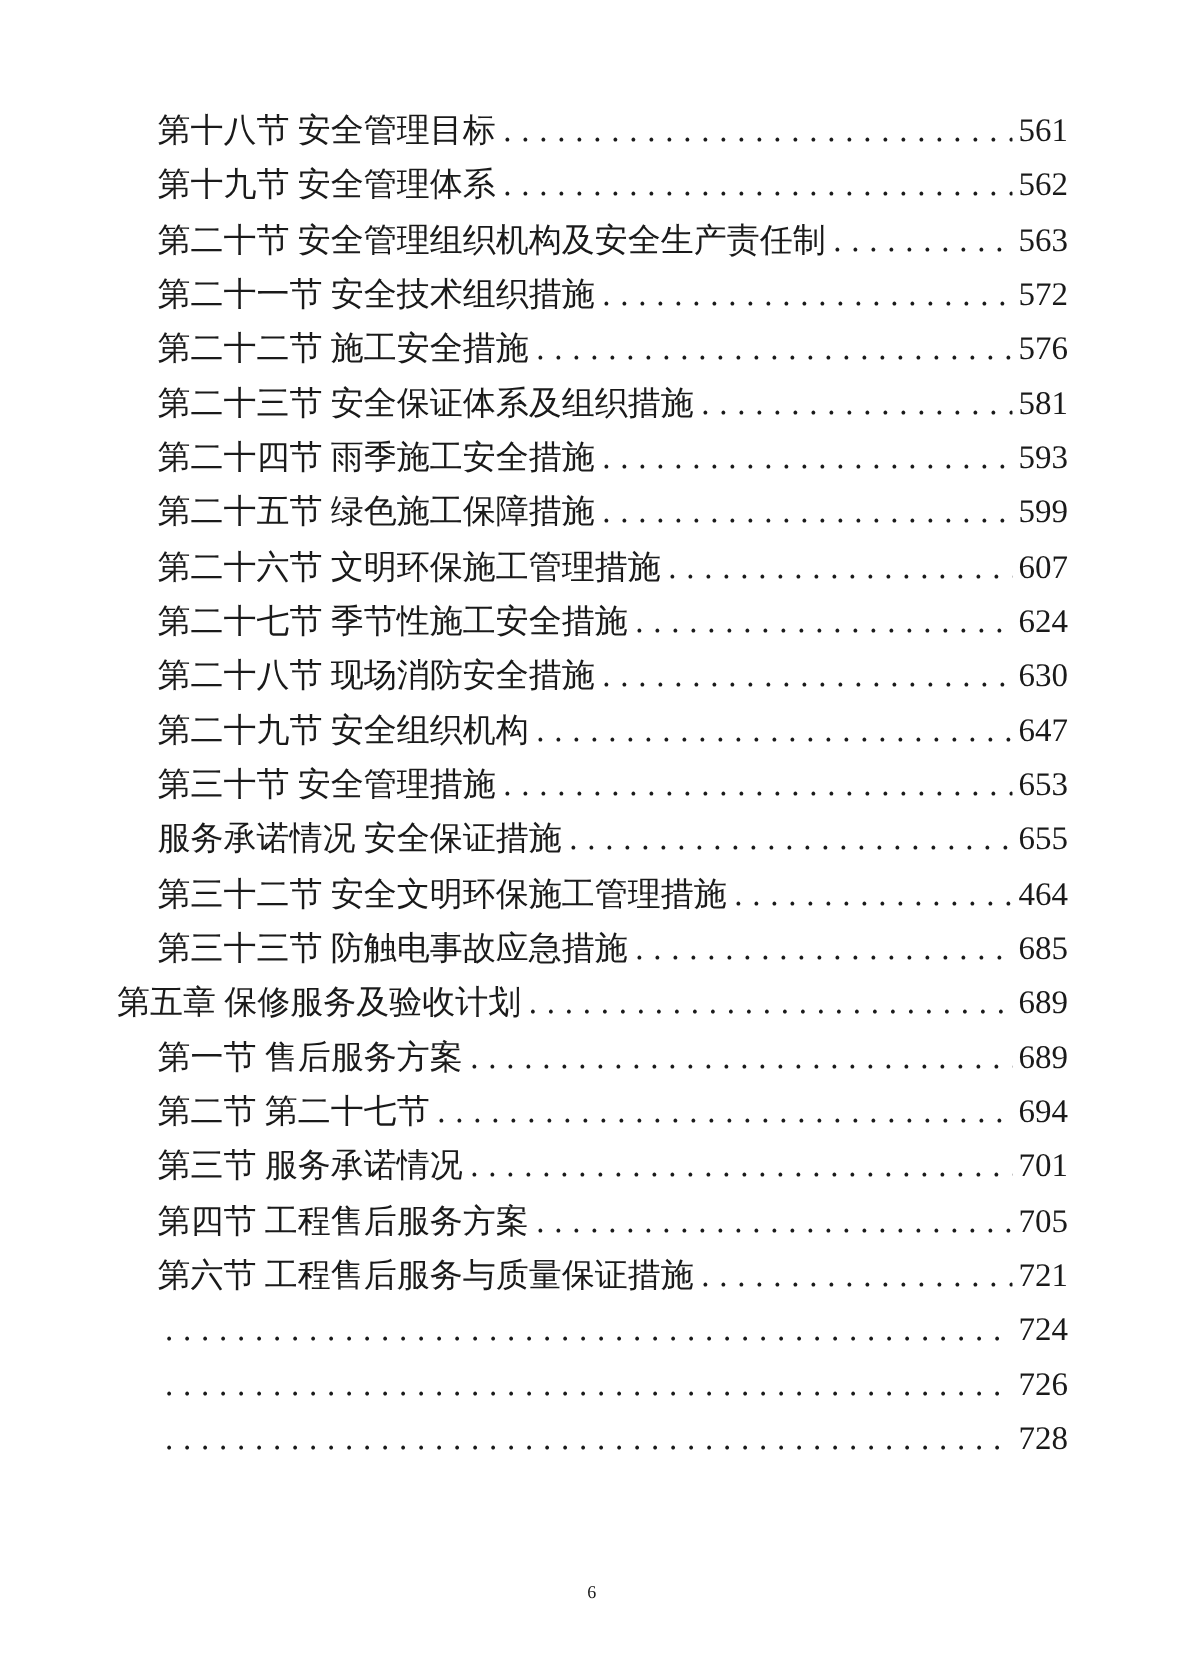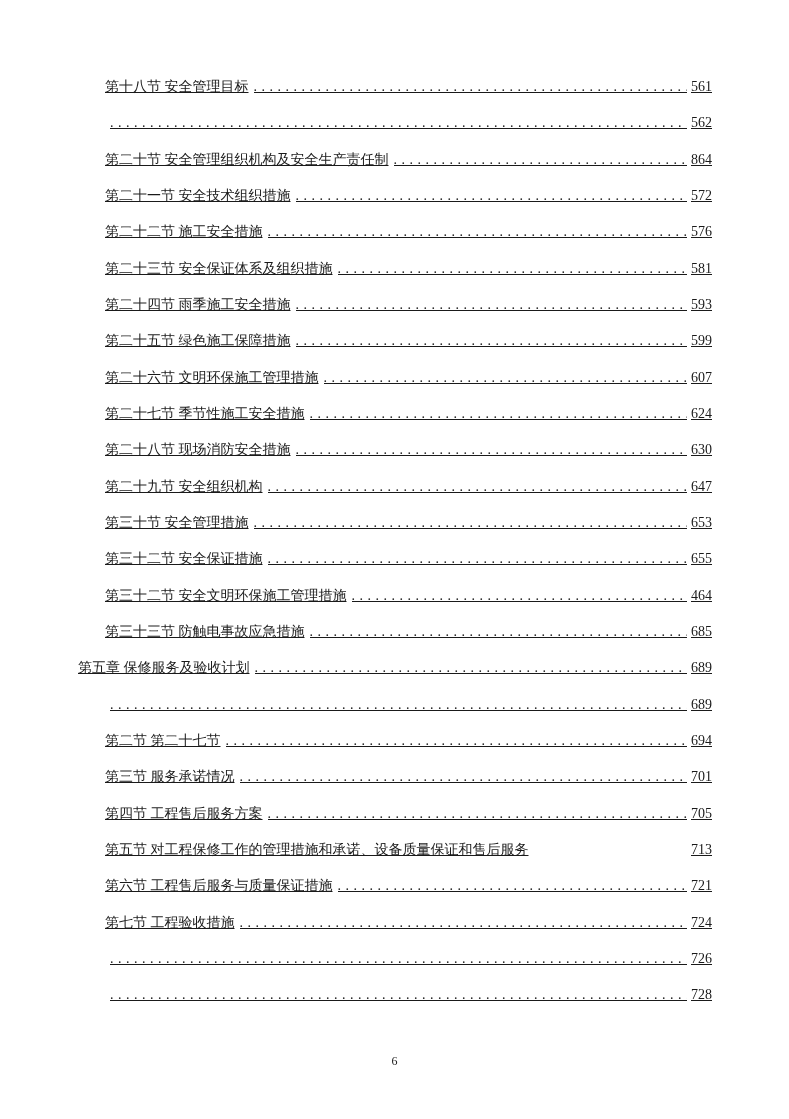--- a/index.html
+++ b/index.html
@@ -19,23 +19,22 @@
     position: absolute;
     left: 78px;
     top: 69px;
     width: 634px;
   }
   .toc-row {
     display: flex;
     align-items: center;
     height: 36.33px;
     line-height: 36.33px;
-    font-size: 14px;
+    font-size: 22px;
     cursor: default;
-    text-decoration: underline;
   }
   .toc-row.section {
     padding-left: 27px;
   }
   .toc-label {
     flex: 0 0 auto;
     white-space: nowrap;
   }
   .dot-leader {
     flex: 1 1 0;
@@ -63,27 +62,28 @@
 </head>
 <body>
 
 <div class="toc" id="toc-container">
     <div class="toc-row section">
     <span class="toc-label">第十八节 安全管理目标</span>
     <span class="dot-leader">. . . . . . . . . . . . . . . . . . . . . . . . . . . . . . . . . . . . . . . . . . . . . . . . . . . . . . . . . . . . . . . . . . . . . . . . . . . . . . . . . . . . . . . . . . . . . . . . . . . . . . . . . . . . . . . . . . . . . . . . </span>
     <span class="toc-page">561</span>
   </div>
     <div class="toc-row section">
+    <span class="toc-label">第十九节 安全管理体系</span>
     <span class="dot-leader">. . . . . . . . . . . . . . . . . . . . . . . . . . . . . . . . . . . . . . . . . . . . . . . . . . . . . . . . . . . . . . . . . . . . . . . . . . . . . . . . . . . . . . . . . . . . . . . . . . . . . . . . . . . . . . . . . . . . . . . . </span>
     <span class="toc-page">562</span>
   </div>
     <div class="toc-row section">
     <span class="toc-label">第二十节 安全管理组织机构及安全生产责任制</span>
     <span class="dot-leader">. . . . . . . . . . . . . . . . . . . . . . . . . . . . . . . . . . . . . . . . . . . . . . . . . . . . . . . . . . . . . . . . . . . . . . . . . . . . . . . . . . . . . . . . . . . . . . . . . . . . . . . . . . . . . . . . . . . . . . . . </span>
-    <span class="toc-page">864</span>
+    <span class="toc-page">563</span>
   </div>
     <div class="toc-row section">
     <span class="toc-label">第二十一节 安全技术组织措施</span>
     <span class="dot-leader">. . . . . . . . . . . . . . . . . . . . . . . . . . . . . . . . . . . . . . . . . . . . . . . . . . . . . . . . . . . . . . . . . . . . . . . . . . . . . . . . . . . . . . . . . . . . . . . . . . . . . . . . . . . . . . . . . . . . . . . . </span>
     <span class="toc-page">572</span>
   </div>
     <div class="toc-row section">
     <span class="toc-label">第二十二节 施工安全措施</span>
     <span class="dot-leader">. . . . . . . . . . . . . . . . . . . . . . . . . . . . . . . . . . . . . . . . . . . . . . . . . . . . . . . . . . . . . . . . . . . . . . . . . . . . . . . . . . . . . . . . . . . . . . . . . . . . . . . . . . . . . . . . . . . . . . . . </span>
     <span class="toc-page">576</span>
@@ -122,70 +122,65 @@
     <span class="toc-label">第二十九节 安全组织机构</span>
     <span class="dot-leader">. . . . . . . . . . . . . . . . . . . . . . . . . . . . . . . . . . . . . . . . . . . . . . . . . . . . . . . . . . . . . . . . . . . . . . . . . . . . . . . . . . . . . . . . . . . . . . . . . . . . . . . . . . . . . . . . . . . . . . . . </span>
     <span class="toc-page">647</span>
   </div>
     <div class="toc-row section">
     <span class="toc-label">第三十节 安全管理措施</span>
     <span class="dot-leader">. . . . . . . . . . . . . . . . . . . . . . . . . . . . . . . . . . . . . . . . . . . . . . . . . . . . . . . . . . . . . . . . . . . . . . . . . . . . . . . . . . . . . . . . . . . . . . . . . . . . . . . . . . . . . . . . . . . . . . . . </span>
     <span class="toc-page">653</span>
   </div>
     <div class="toc-row section">
-    <span class="toc-label">第三十二节 安全保证措施</span>
+    <span class="toc-label">服务承诺情况 安全保证措施</span>
     <span class="dot-leader">. . . . . . . . . . . . . . . . . . . . . . . . . . . . . . . . . . . . . . . . . . . . . . . . . . . . . . . . . . . . . . . . . . . . . . . . . . . . . . . . . . . . . . . . . . . . . . . . . . . . . . . . . . . . . . . . . . . . . . . . </span>
     <span class="toc-page">655</span>
   </div>
     <div class="toc-row section">
     <span class="toc-label">第三十二节 安全文明环保施工管理措施</span>
     <span class="dot-leader">. . . . . . . . . . . . . . . . . . . . . . . . . . . . . . . . . . . . . . . . . . . . . . . . . . . . . . . . . . . . . . . . . . . . . . . . . . . . . . . . . . . . . . . . . . . . . . . . . . . . . . . . . . . . . . . . . . . . . . . . </span>
     <span class="toc-page">464</span>
   </div>
     <div class="toc-row section">
     <span class="toc-label">第三十三节 防触电事故应急措施</span>
     <span class="dot-leader">. . . . . . . . . . . . . . . . . . . . . . . . . . . . . . . . . . . . . . . . . . . . . . . . . . . . . . . . . . . . . . . . . . . . . . . . . . . . . . . . . . . . . . . . . . . . . . . . . . . . . . . . . . . . . . . . . . . . . . . . </span>
     <span class="toc-page">685</span>
   </div>
     <div class="toc-row chapter">
     <span class="toc-label">第五章 保修服务及验收计划</span>
     <span class="dot-leader">. . . . . . . . . . . . . . . . . . . . . . . . . . . . . . . . . . . . . . . . . . . . . . . . . . . . . . . . . . . . . . . . . . . . . . . . . . . . . . . . . . . . . . . . . . . . . . . . . . . . . . . . . . . . . . . . . . . . . . . . </span>
     <span class="toc-page">689</span>
   </div>
     <div class="toc-row section">
+    <span class="toc-label">第一节 售后服务方案</span>
     <span class="dot-leader">. . . . . . . . . . . . . . . . . . . . . . . . . . . . . . . . . . . . . . . . . . . . . . . . . . . . . . . . . . . . . . . . . . . . . . . . . . . . . . . . . . . . . . . . . . . . . . . . . . . . . . . . . . . . . . . . . . . . . . . . </span>
     <span class="toc-page">689</span>
   </div>
     <div class="toc-row section">
     <span class="toc-label">第二节 第二十七节</span>
     <span class="dot-leader">. . . . . . . . . . . . . . . . . . . . . . . . . . . . . . . . . . . . . . . . . . . . . . . . . . . . . . . . . . . . . . . . . . . . . . . . . . . . . . . . . . . . . . . . . . . . . . . . . . . . . . . . . . . . . . . . . . . . . . . . </span>
     <span class="toc-page">694</span>
   </div>
     <div class="toc-row section">
     <span class="toc-label">第三节 服务承诺情况</span>
     <span class="dot-leader">. . . . . . . . . . . . . . . . . . . . . . . . . . . . . . . . . . . . . . . . . . . . . . . . . . . . . . . . . . . . . . . . . . . . . . . . . . . . . . . . . . . . . . . . . . . . . . . . . . . . . . . . . . . . . . . . . . . . . . . . </span>
     <span class="toc-page">701</span>
   </div>
     <div class="toc-row section">
     <span class="toc-label">第四节 工程售后服务方案</span>
     <span class="dot-leader">. . . . . . . . . . . . . . . . . . . . . . . . . . . . . . . . . . . . . . . . . . . . . . . . . . . . . . . . . . . . . . . . . . . . . . . . . . . . . . . . . . . . . . . . . . . . . . . . . . . . . . . . . . . . . . . . . . . . . . . . </span>
     <span class="toc-page">705</span>
   </div>
     <div class="toc-row section">
-    <span class="toc-label">第五节 对工程保修工作的管理措施和承诺、设备质量保证和售后服务</span>
-    <span class="dot-leader"></span>
-    <span class="toc-page">713</span>
-  </div>
-    <div class="toc-row section">
     <span class="toc-label">第六节 工程售后服务与质量保证措施</span>
     <span class="dot-leader">. . . . . . . . . . . . . . . . . . . . . . . . . . . . . . . . . . . . . . . . . . . . . . . . . . . . . . . . . . . . . . . . . . . . . . . . . . . . . . . . . . . . . . . . . . . . . . . . . . . . . . . . . . . . . . . . . . . . . . . . </span>
     <span class="toc-page">721</span>
   </div>
     <div class="toc-row section">
-    <span class="toc-label">第七节 工程验收措施</span>
     <span class="dot-leader">. . . . . . . . . . . . . . . . . . . . . . . . . . . . . . . . . . . . . . . . . . . . . . . . . . . . . . . . . . . . . . . . . . . . . . . . . . . . . . . . . . . . . . . . . . . . . . . . . . . . . . . . . . . . . . . . . . . . . . . . </span>
     <span class="toc-page">724</span>
   </div>
     <div class="toc-row section">
     <span class="dot-leader">. . . . . . . . . . . . . . . . . . . . . . . . . . . . . . . . . . . . . . . . . . . . . . . . . . . . . . . . . . . . . . . . . . . . . . . . . . . . . . . . . . . . . . . . . . . . . . . . . . . . . . . . . . . . . . . . . . . . . . . . </span>
     <span class="toc-page">726</span>
   </div>
     <div class="toc-row section">
     <span class="dot-leader">. . . . . . . . . . . . . . . . . . . . . . . . . . . . . . . . . . . . . . . . . . . . . . . . . . . . . . . . . . . . . . . . . . . . . . . . . . . . . . . . . . . . . . . . . . . . . . . . . . . . . . . . . . . . . . . . . . . . . . . . </span>
     <span class="toc-page">728</span>

